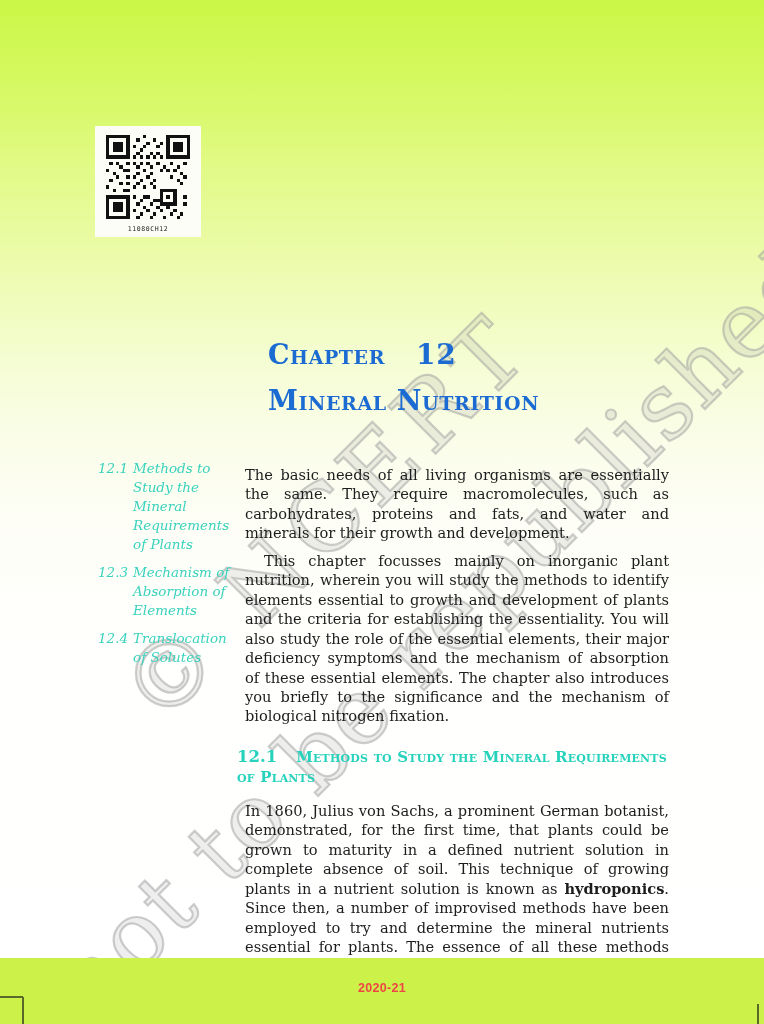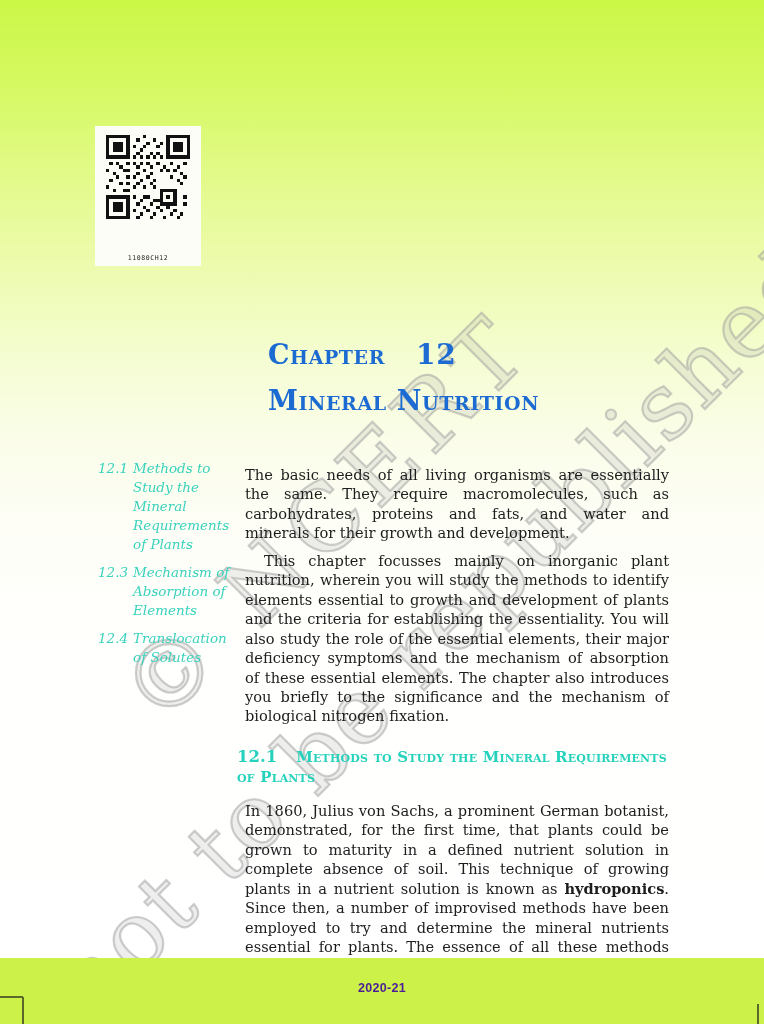--- a/index.html
+++ b/index.html
@@ -16,29 +16,29 @@
     z-index:0;
   }
   
   .footer-strip{
     position:absolute;left:0;bottom:0;width:764px;height:66px;
     background:#ccf24a;z-index:2;
   }
   .footer-year{
     position:absolute;bottom:29px;left:0;width:100%;text-align:center;
     font-family:"Liberation Sans",sans-serif;font-size:12.5px;font-weight:bold;
-    color:#4c1d95;letter-spacing:0.3px;z-index:3;
+    color:#ef4444;letter-spacing:0.3px;z-index:3;
   }
   .mark{position:absolute;background:#5a682c;z-index:4;}
   .mark-left-h{left:0;top:996px;width:23px;height:2px;}
   .mark-left-v{left:22px;top:997px;width:2px;height:27px;}
   .mark-right-v{left:757px;top:1004px;width:2px;height:20px;}
   
   .qr-card{
-    position:absolute;left:95px;top:126px;width:106px;height:140px;
+    position:absolute;left:95px;top:126px;width:106px;height:111px;
     background:#fdfdf7;z-index:2;
   }
   .qr-svg{position:absolute;left:11px;top:9px;width:84px;height:84px;}
   .qr-label{
     position:absolute;bottom:4px;left:0;width:100%;text-align:center;
     font-family:"DejaVu Sans Mono",monospace;font-size:6.5px;color:#232323;
     letter-spacing:0.6px;
   }
   
   .chapter{

